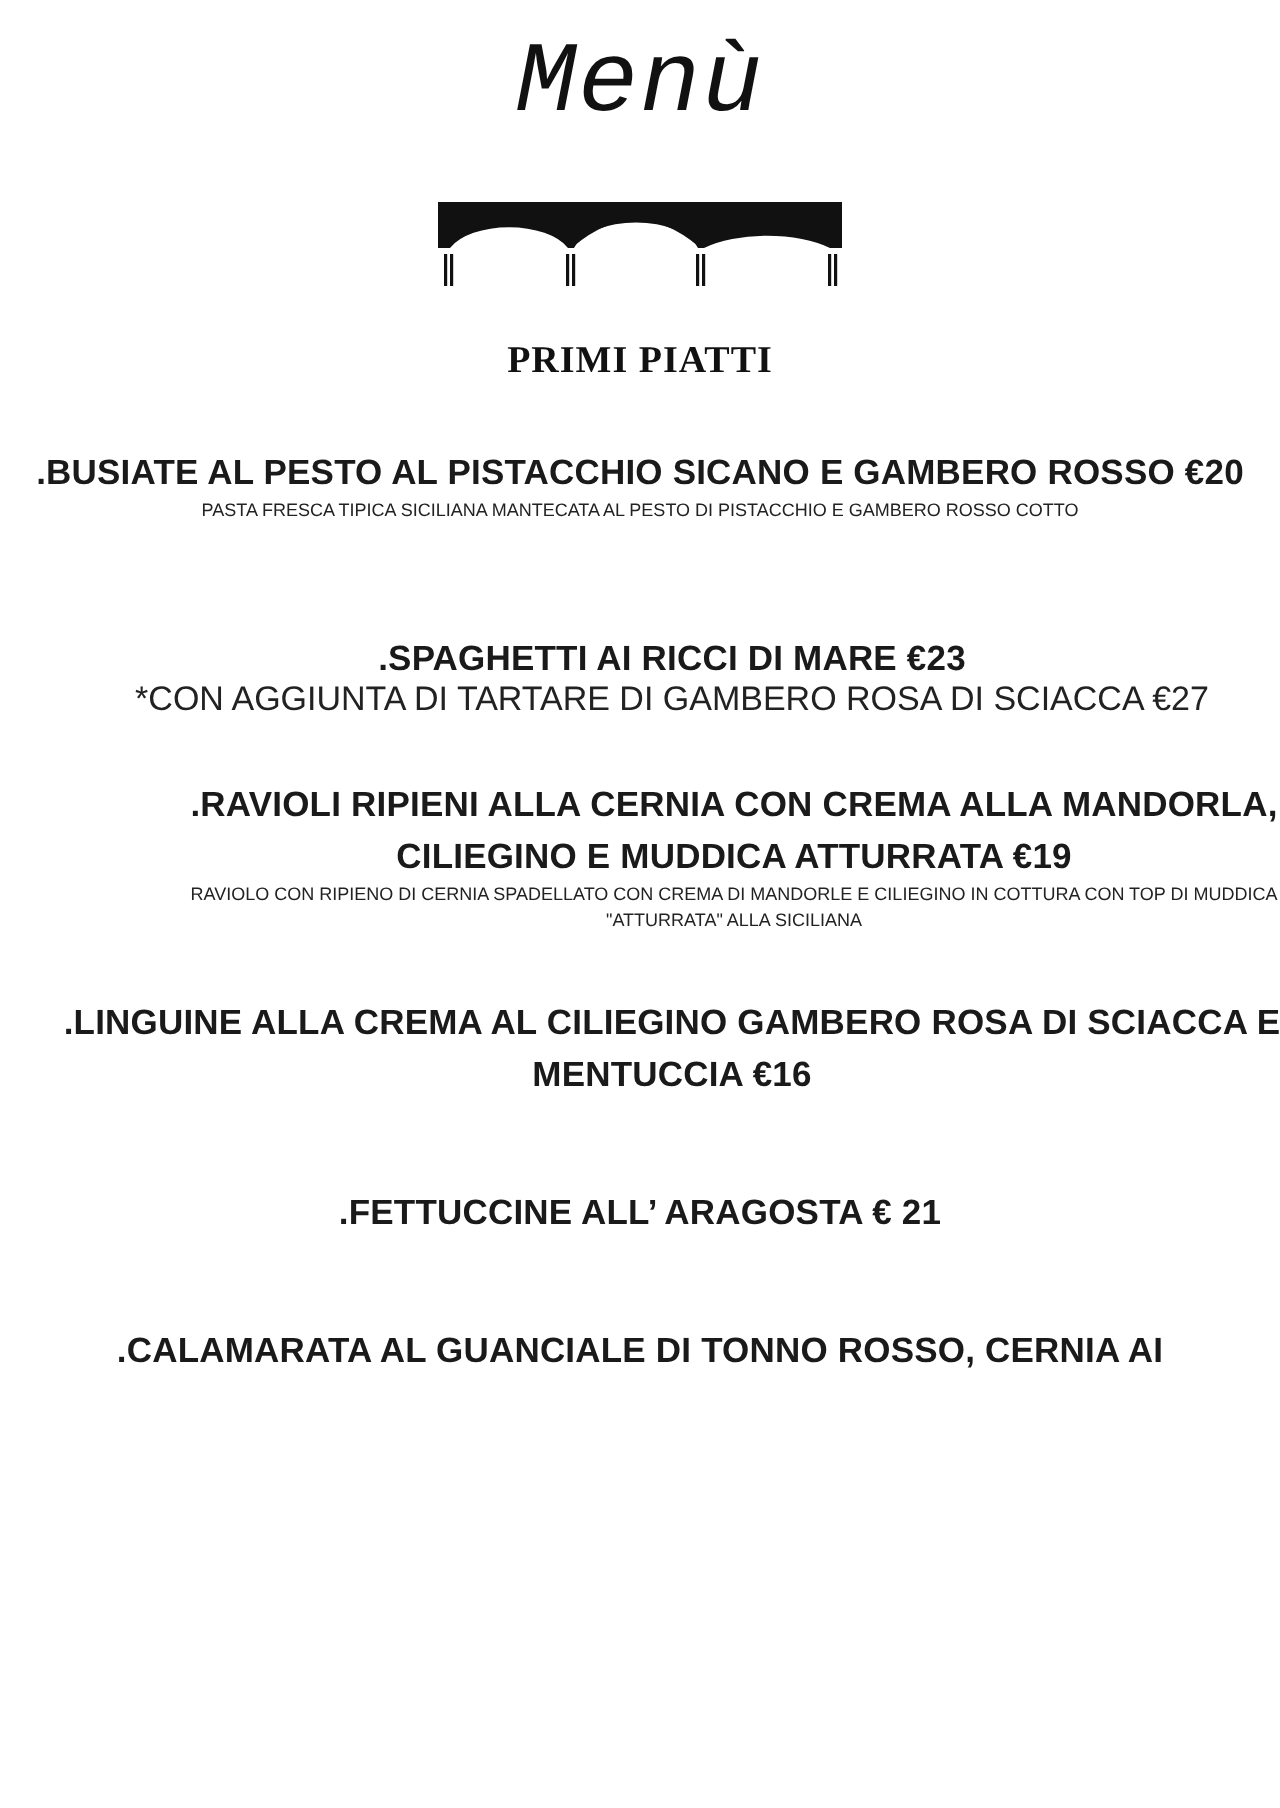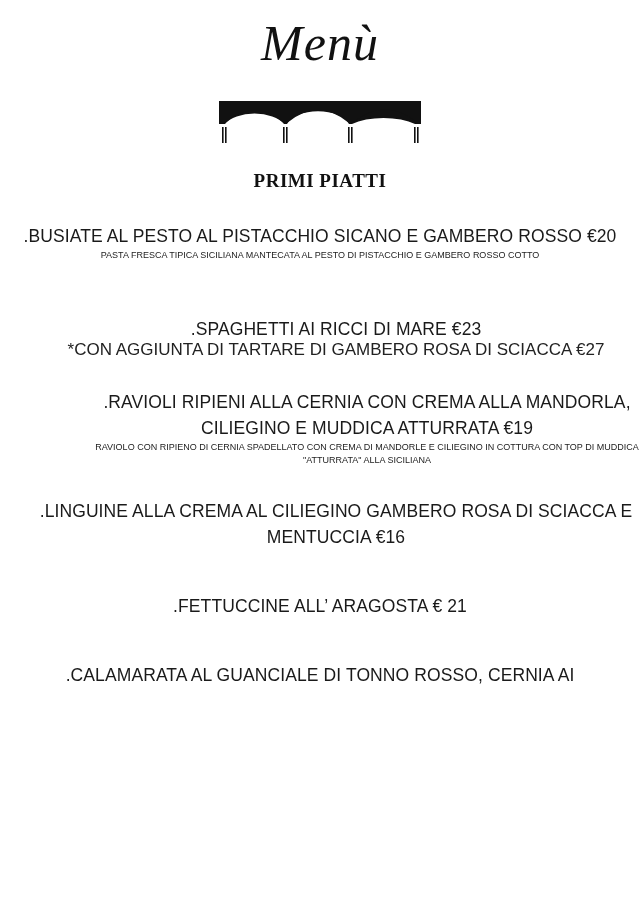--- a/index.html
+++ b/index.html
@@ -1,32 +1,32 @@
 <!DOCTYPE html>
 <html><head>
 <meta charset="utf-8">
 <style>
   html, body { margin: 0; padding: 0; background: #ffffff; }
   body { width: 640px; height: 904px; position: relative; overflow: hidden; color: #111111; }
   .page { position: absolute; left: 0; top: 0; width: 640px; height: 904px; }
   .title {
     position: absolute; left: 0; top: 8px; width: 640px; text-align: center;
-    font-family: Liberation Serif, serif; font-style: italic; font-weight: normal;
+    font-family: Liberation Mono, monospace; font-style: italic; font-weight: normal;
     font-size: 50px; letter-spacing: 1px; color: #111111; line-height: 70px;
   }
   .ornament { position: absolute; left: 219px; top: 101px; width: 202px; height: 42px; }
   .section {
     position: absolute; left: 0; top: 170px; width: 640px; text-align: center;
     font-family: "Liberation Serif", serif; font-weight: bold; font-size: 19px;
     letter-spacing: 0.5px; color: #111111;
   }
   .dish { position: absolute; left: 0; width: 640px; text-align: center; }
   .dish-name {
     font-family: "Liberation Sans", sans-serif; font-size: 17.5px; color: #1a1a1a;
-    line-height: 26px; letter-spacing: 0.1px; display: block; padding: 0 14px;
+    line-height: 26px; letter-spacing: 0.1px; display: block; padding: 0 14px; font-weight: bold;
   }
   .dish-desc {
     font-family: "Liberation Sans", sans-serif; font-size: 9px; color: #222222;
     line-height: 13px; display: block; padding: 0 12px; letter-spacing: 0;
   }
   .dish-note {
     font-family: "Liberation Sans", sans-serif; font-size: 17px; color: #222222;
     line-height: 16px; display: block;
   }
 </style>

